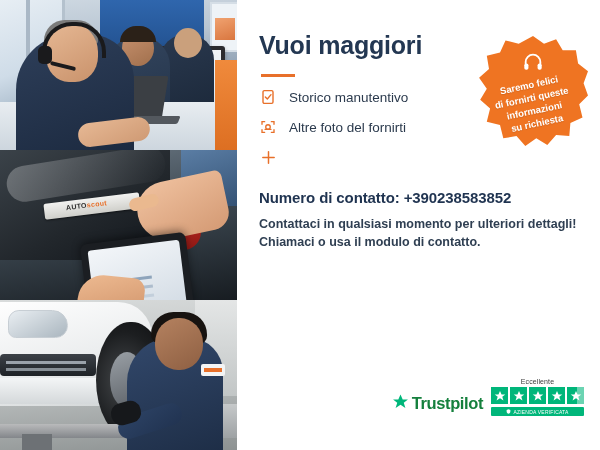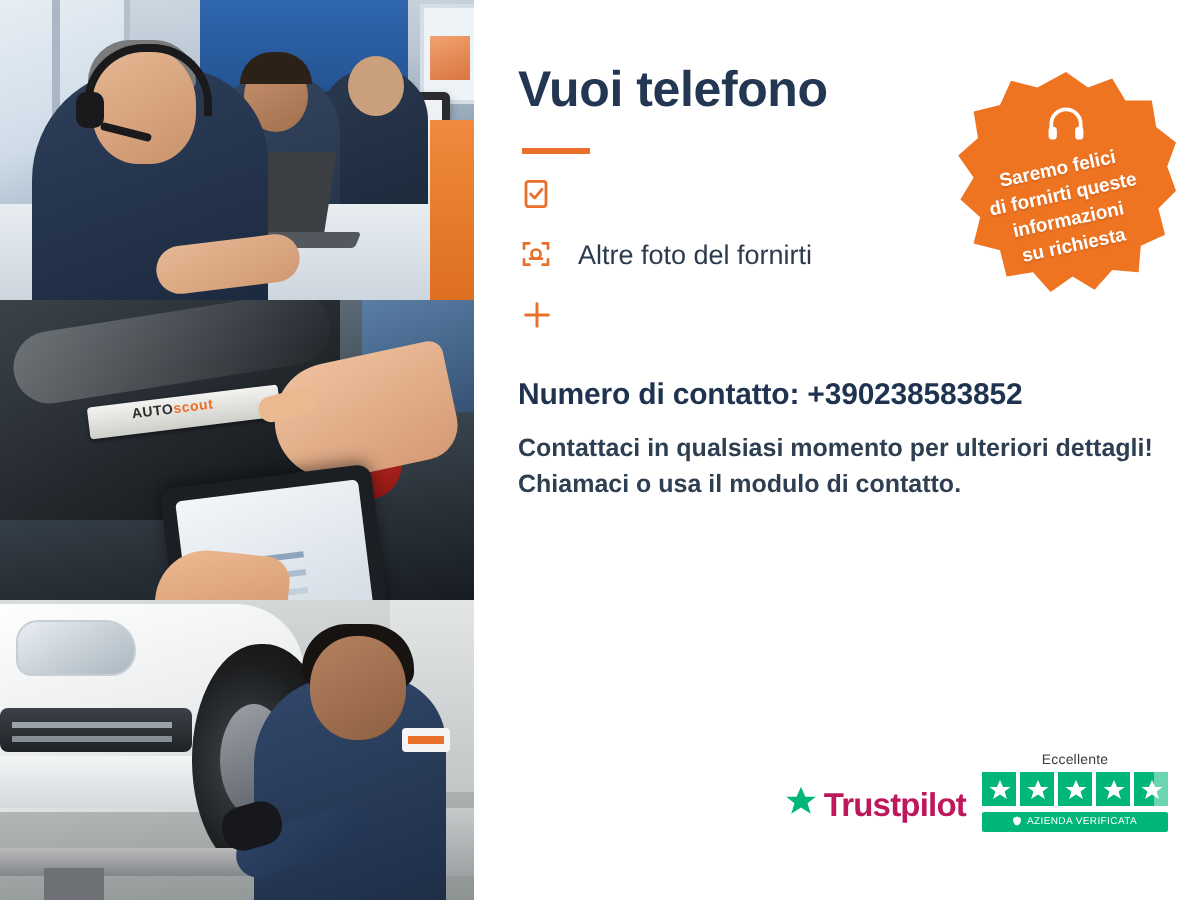--- a/index.html
+++ b/index.html
@@ -384,21 +384,21 @@
   .tp-logo {
     display: flex;
     align-items: center;
     gap: 3px;
     padding-bottom: 2px;
   }
   .tp-logo .tp-star { color: #00b67a; }
   .tp-logo .tp-name {
     font-size: 16.5px;
     font-weight: 700;
-    color: #be185d;
+    color: #15803d;
     letter-spacing: -.4px;
   }
   .tp-rate { display: flex; flex-direction: column; align-items: center; }
   .tp-label {
     font-size: 7px;
     color: #3b3b3b;
     margin-bottom: 2px;
     letter-spacing: .1px;
   }
   .tp-stars { display: flex; gap: 2px; }
@@ -494,34 +494,35 @@
       <div class="badge"></div>
       <div class="marm"></div>
         <div class="glove"></div>
     </div>
 
   </div>
 
   <div class="panel">
 
     <h1 class="heading">
-      <span>Vuoi telefono</span><br>
+      <span>Vuoi maggiori</span><br>
     </h1>
 
     <div class="divider"></div>
 
     <ul class="features">
 
       <li class="feature">
         <span class="ico">
           <svg width="16" height="16" viewBox="0 0 24 24" fill="none" stroke="currentColor" stroke-width="2.1" stroke-linecap="round" stroke-linejoin="round">
             <rect x="4.5" y="2.5" width="15" height="19" rx="2"></rect>
             <polyline points="8,12 11,15 16.5,8.5"></polyline>
           </svg>
         </span>
+        <span class="txt">Storico manutentivo</span>
       </li>
 
 
 
       <li class="feature">
         <span class="ico">
           <svg width="16" height="16" viewBox="0 0 24 24" fill="none" stroke="currentColor" stroke-width="2" stroke-linecap="round">
             <path d="M3 8 V4 H7"></path>
               <path d="M17 4 H21 V8"></path>
             <path d="M21 16 V20 H17"></path>

